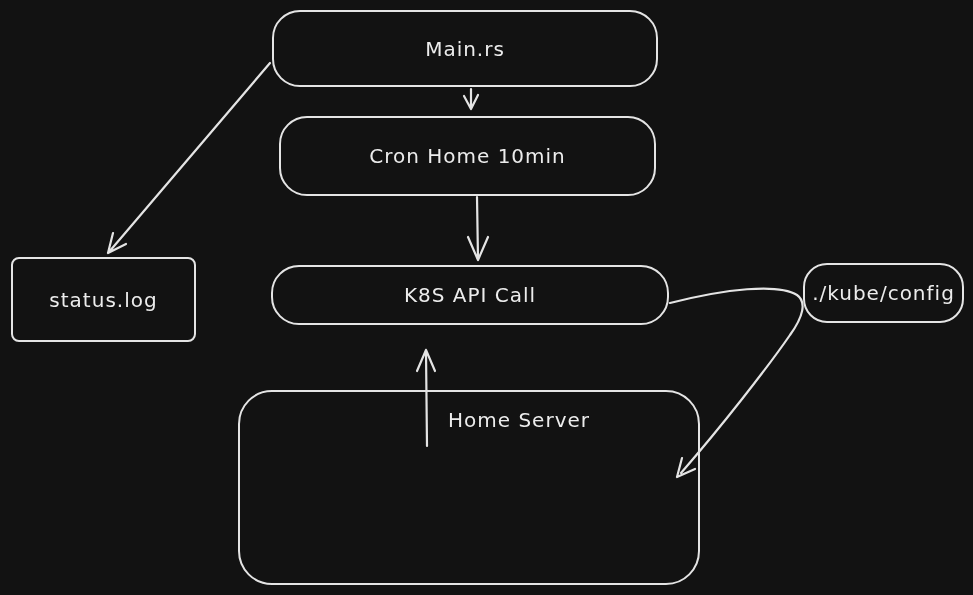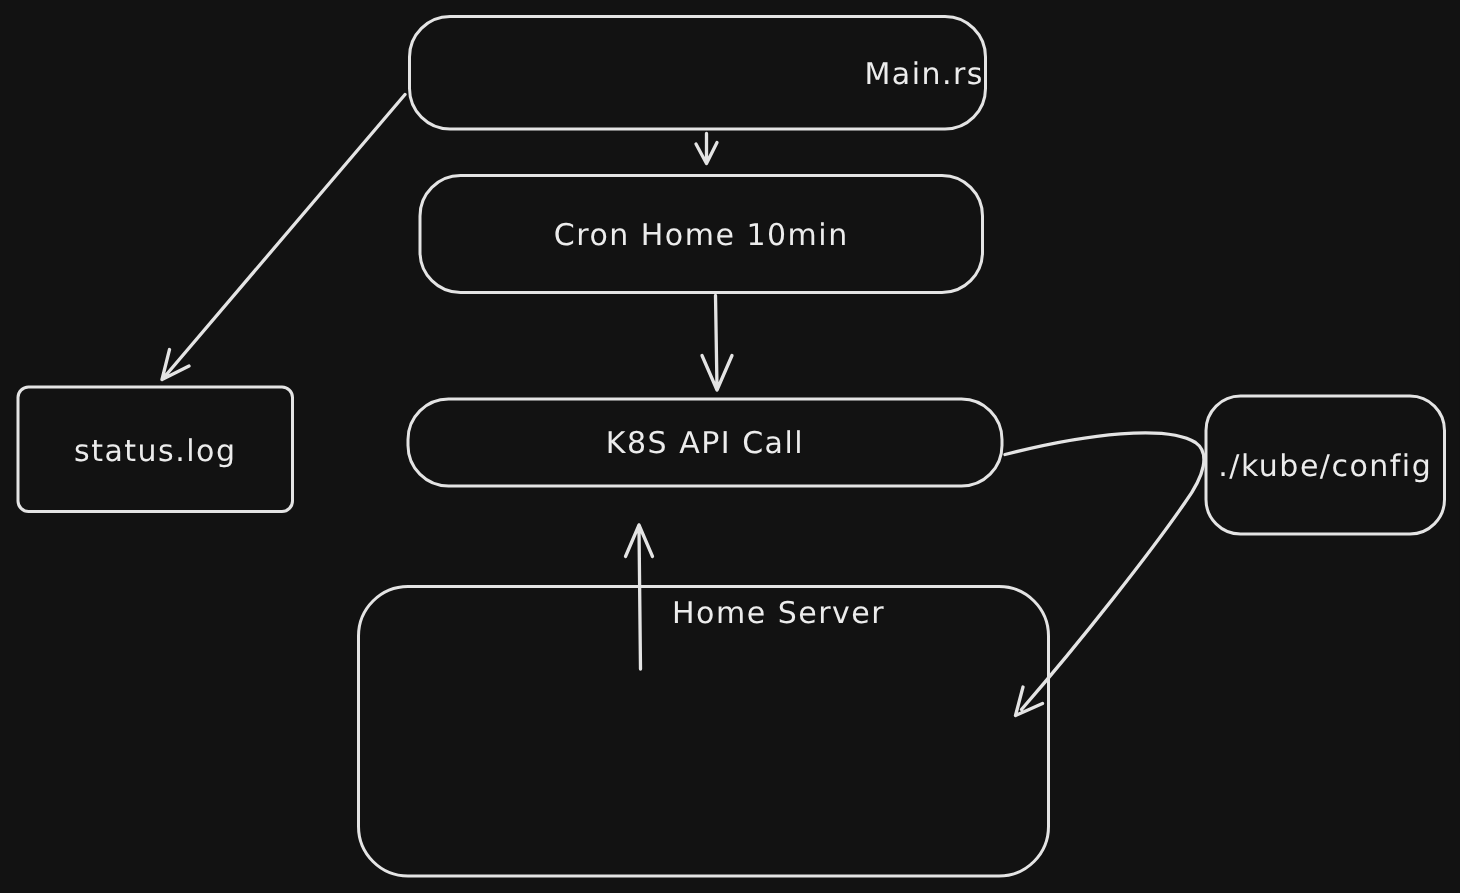--- a/index.html
+++ b/index.html
@@ -36,30 +36,30 @@
     align-items:center;
     justify-content:center;
     background:transparent;
   }
   .node .label{
     font-size:20px;
     letter-spacing:1px;
     color:var(--text);
     white-space:nowrap;
   }
-  .n-main      {left:272px;top:10px; width:386px;height:77px;justify-content:flex-end;}
+  .n-main      {left:272px;top:10px; width:386px;height:77px;}
   .n-cron      {left:279px;top:116px;width:377px;height:80px;}
   .n-status    {left:11px; top:257px;width:185px;height:85px;border-radius:8px;}
   .n-call      {left:271px;top:265px;width:398px;height:60px;}
-  .n-config    {left:803px;top:263px;width:161px;height:94px;border-radius:24px;}
+  .n-config    {left:803px;top:263px;width:161px;height:60px;border-radius:24px;}
   .n-homesrv   {left:238px;top:390px;width:462px;height:195px;border-radius:34px;justify-content:flex-start;align-items:flex-start;}
   .n-apiserver {left:266px;top:446px;width:408px;height:85px;border-radius:30px;}
   .homesrv-label{
     position:absolute;
-    left:208px;top:4px;
+    left:208px;top:16px;
     font-size:21px;
     letter-spacing:1px;
     white-space:nowrap;
   }
 </style>
 </head>
 <body>
 
 <div class="canvas">
 

